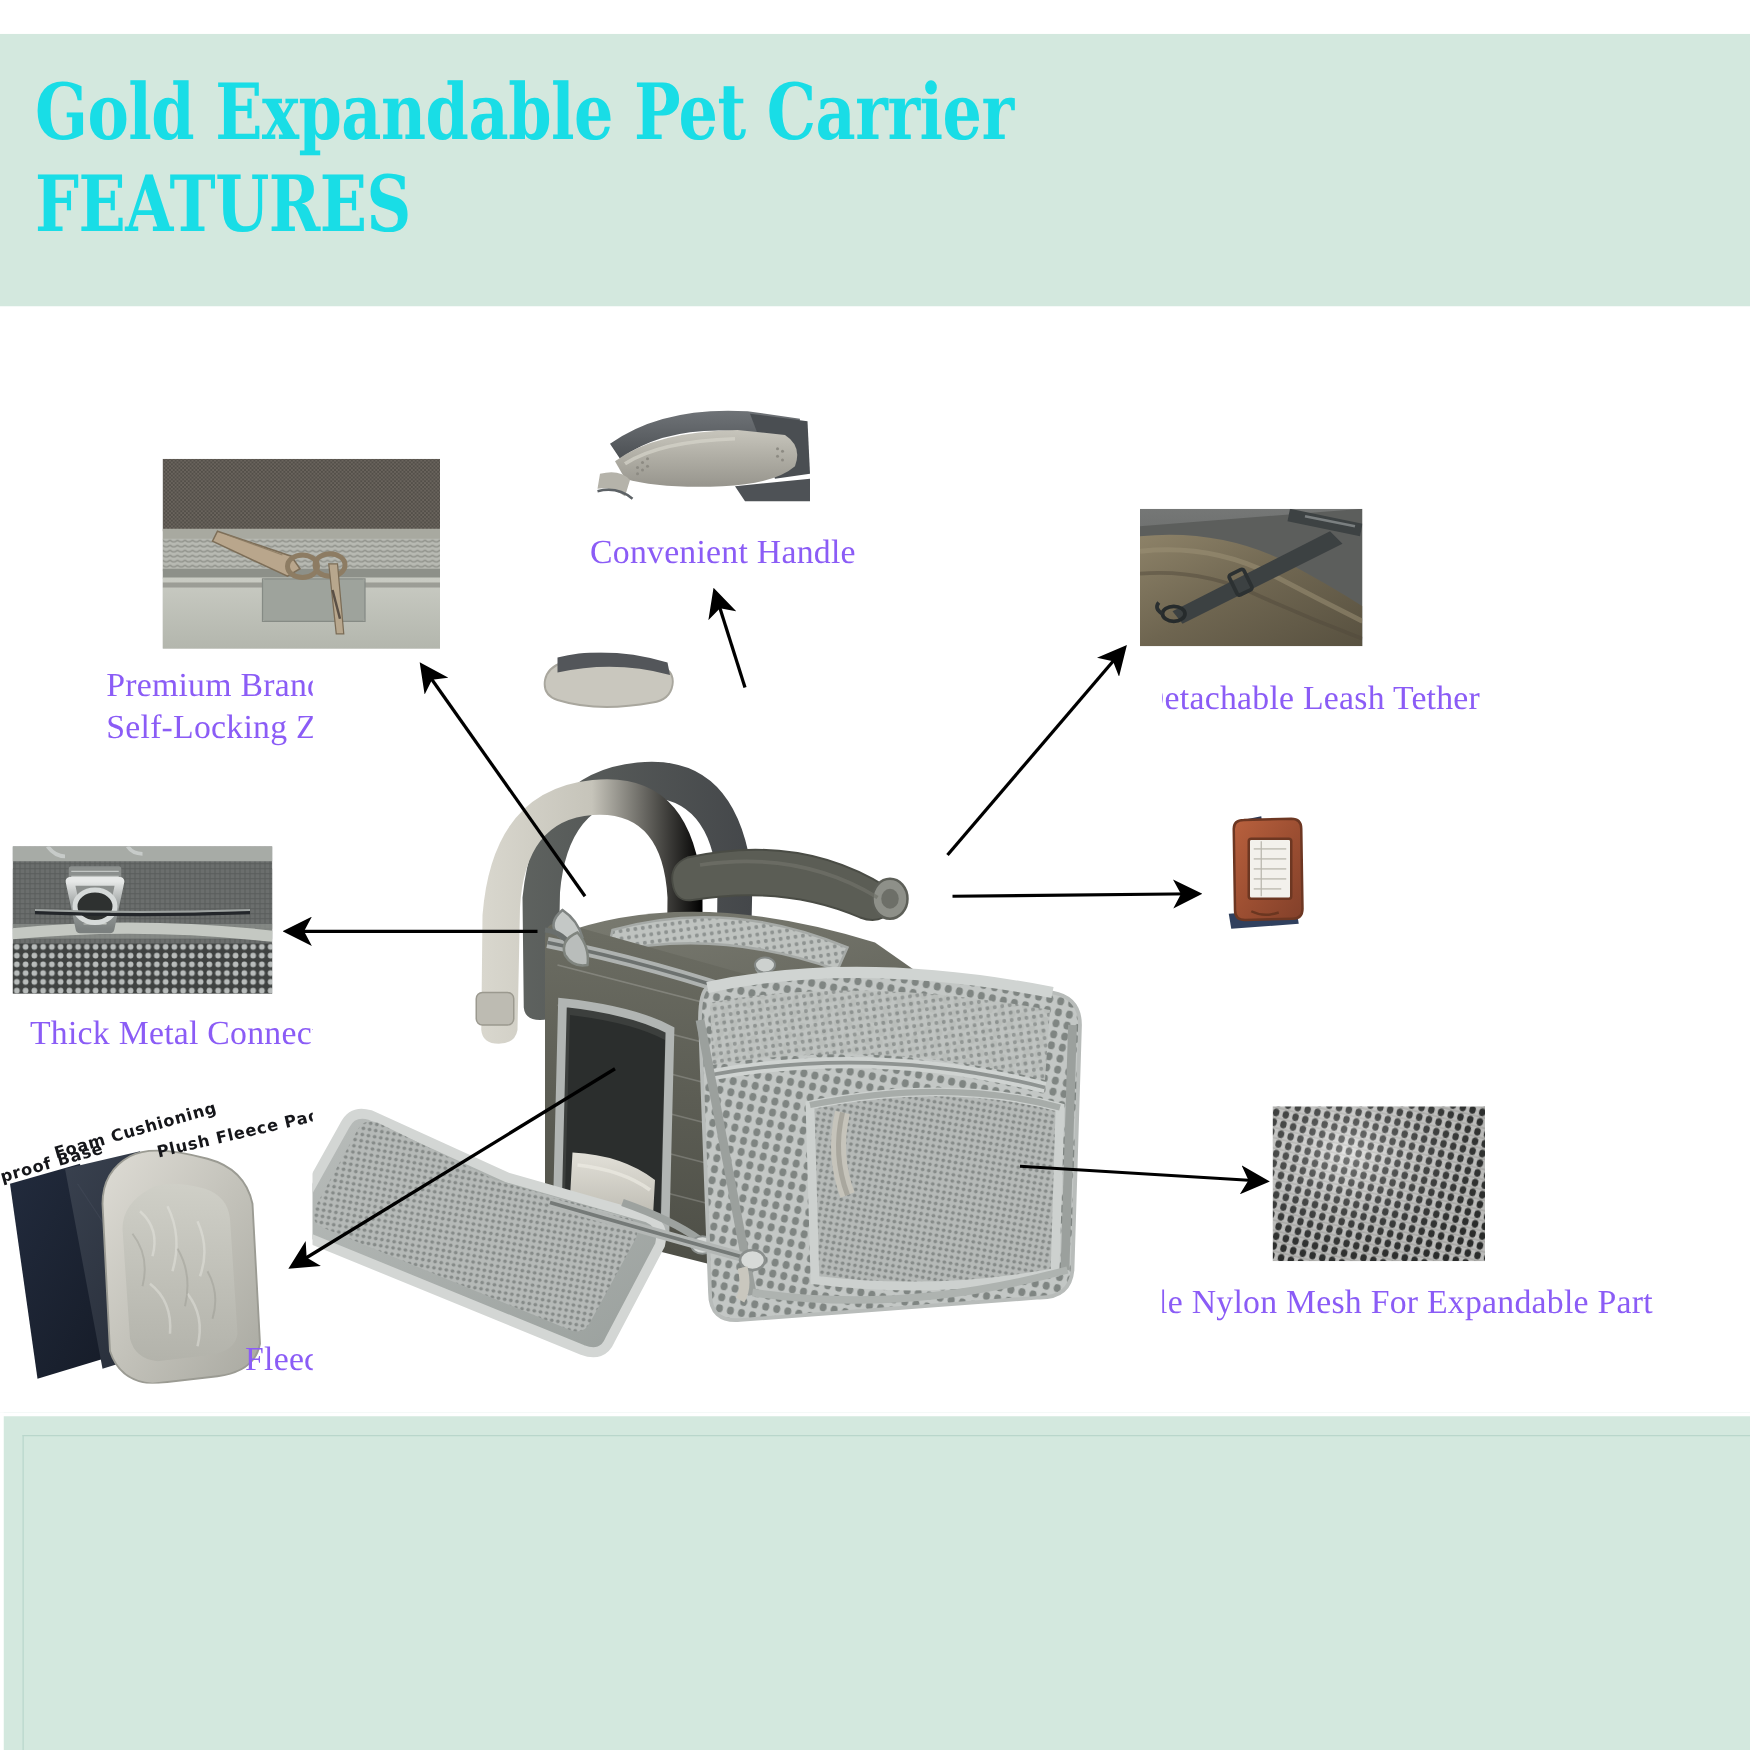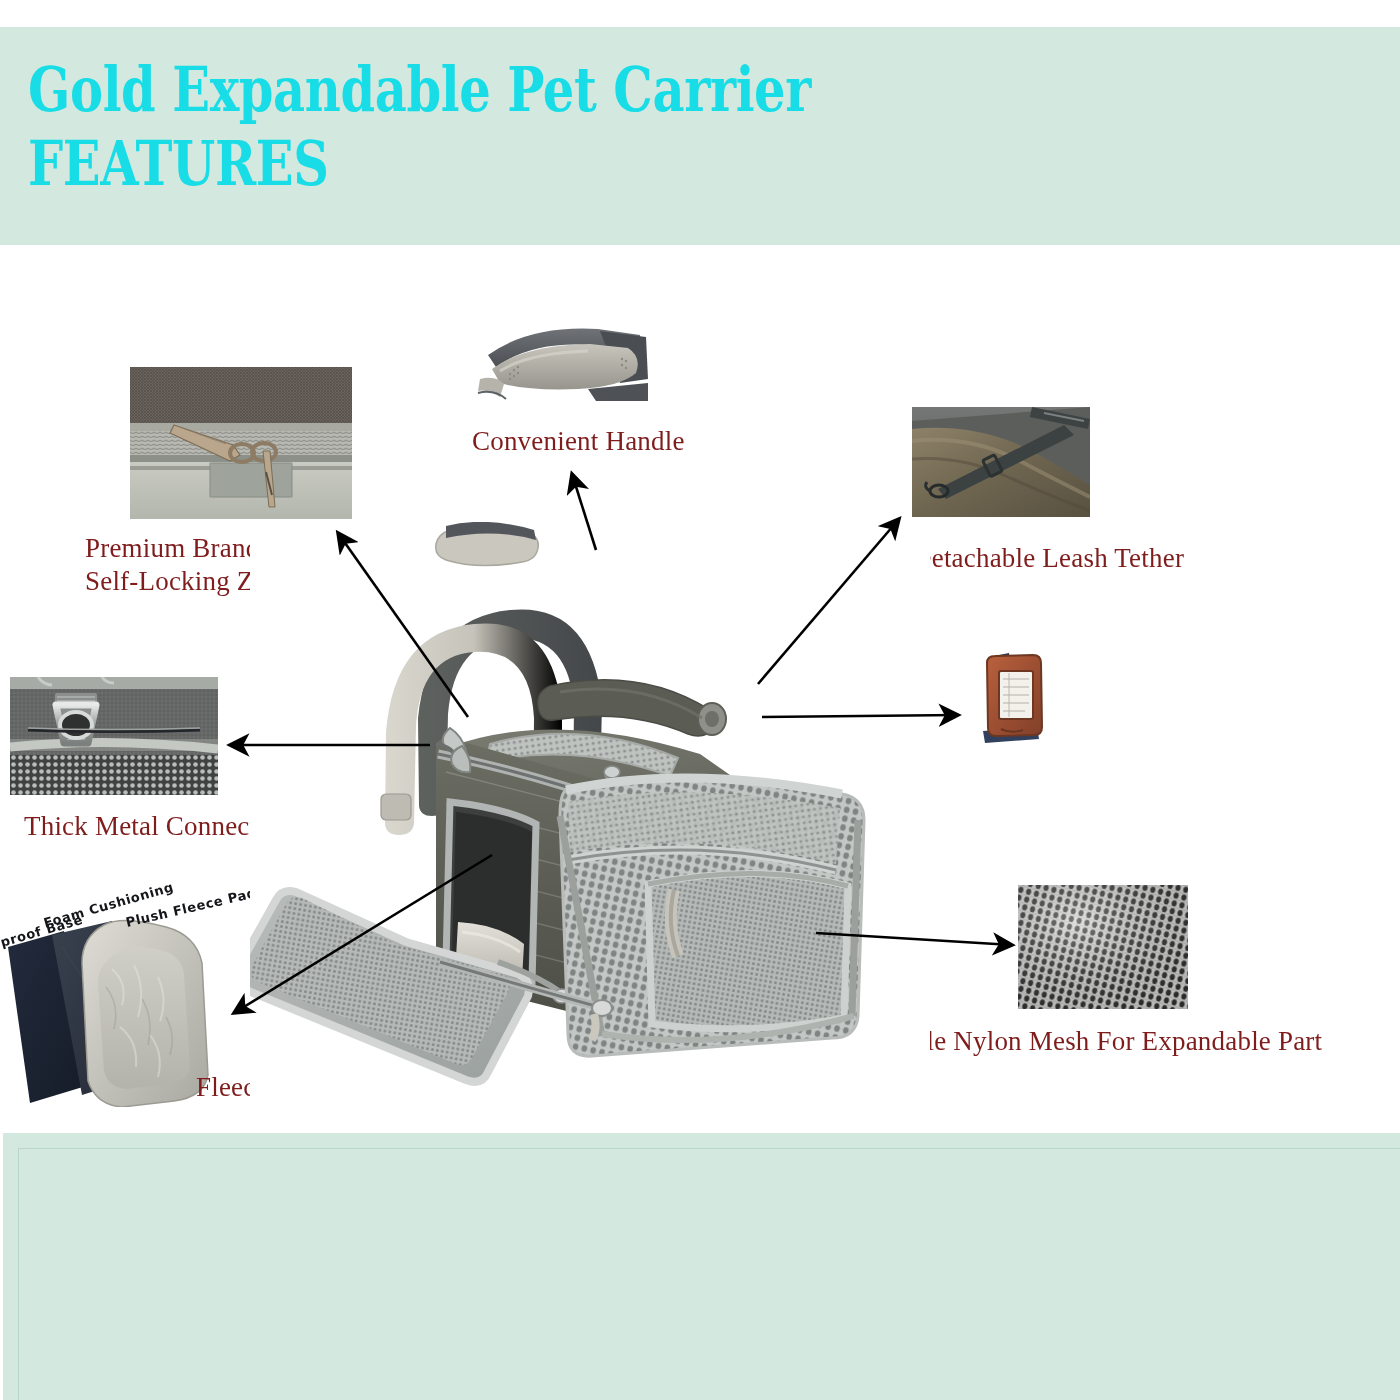--- a/index.html
+++ b/index.html
@@ -42,21 +42,21 @@
     position:absolute;left:18px;top:1121px;width:1382px;height:279px;
     background:#d3e8de;
     border-top:1px solid #b9d6cb;
     border-left:1px solid #b9d6cb;
     box-sizing:border-box;
   }
 
   
   .caption{
     position:absolute;
-    color:#7f1d1d;
+    color:#8b5cf6;
     font-family:"Liberation Serif", serif;
     font-size:27px;
     line-height:33px;
     white-space:pre-line;
     letter-spacing:0.2px;
   }
 
   
   .photo{position:absolute;overflow:hidden;background:#efefef;}
   .photo svg{display:block;width:100%;height:100%;}

